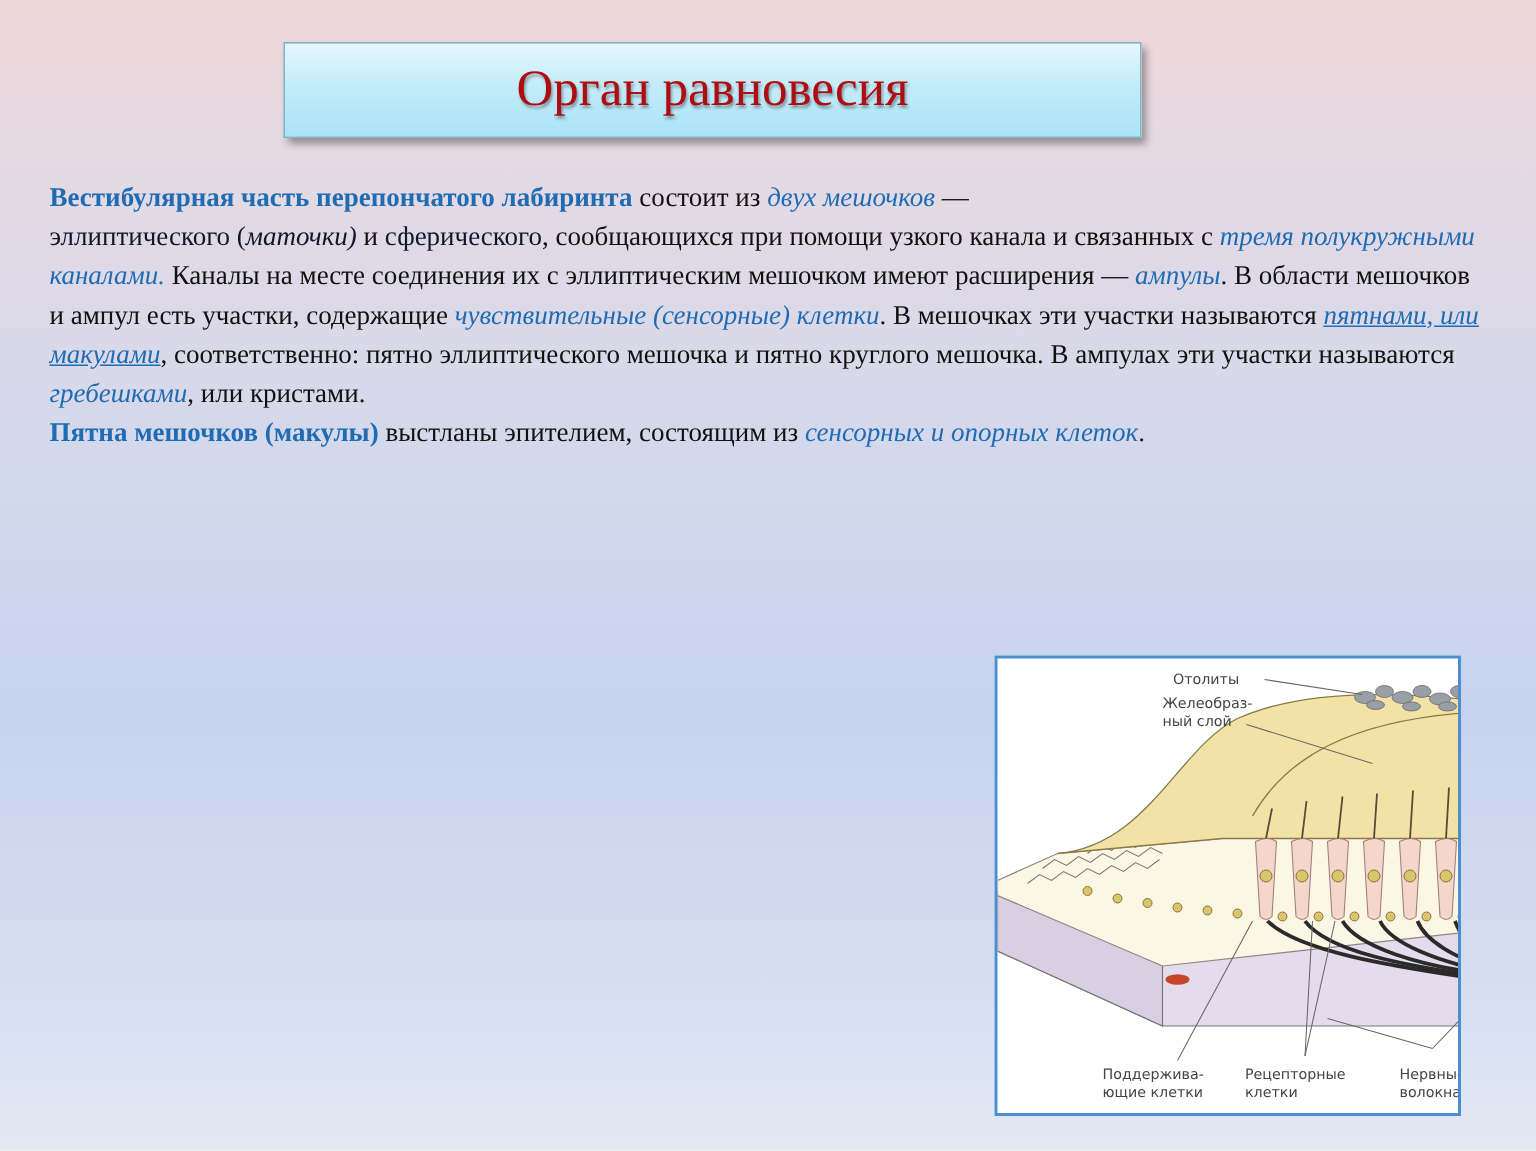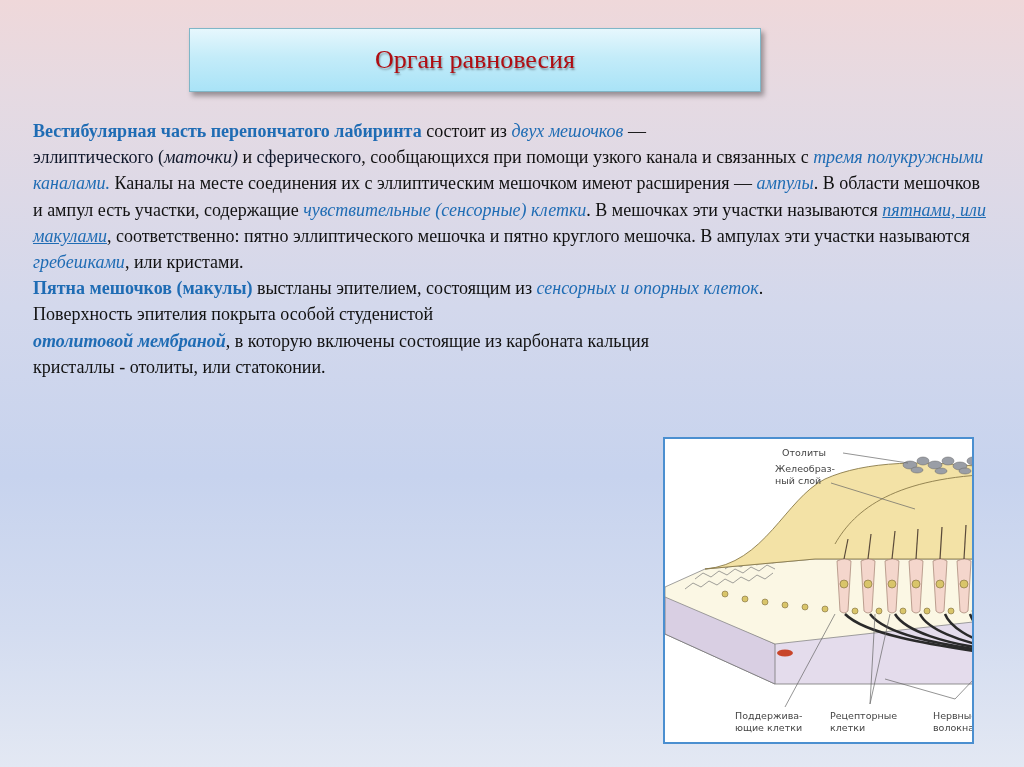--- a/index.html
+++ b/index.html
@@ -9,21 +9,21 @@
       font-family: "Liberation Serif", "DejaVu Serif", serif;
     }
     .title-box {
       position:absolute; left:189px; top:28px; width:570px; height:62px;
       background: linear-gradient(180deg, #e6f7fd 0%, #c4ecf9 45%, #a9e3f7 100%);
       border:1px solid #7fb6c7;
       box-shadow: 3px 4px 5px rgba(0,0,0,0.35);
       display:flex; align-items:center; justify-content:center;
     }
     .title-box h1 {
-      margin:0; font-weight:normal; font-size:26px; color:#b00d12;
+      margin:0; font-weight:normal; font-size:34px; color:#b00d12;
       text-shadow: 1px 2px 2px rgba(0,0,0,0.35);
       font-family: "Liberation Serif", "DejaVu Serif", serif;
     }
     .body-text {
       position:absolute; left:33px; top:118px; width:960px;
       font-size:18px; line-height:26.2px; color:#111;
     }
     .body-text p { margin:0; }
     .b { font-weight:bold; }
     .blue { color:#1f6cb4; }
@@ -47,23 +47,20 @@
 </div>
 
 <div class="body-text">
   <p>
     <span class="b blue">Вестибулярная часть перепончатого лабиринта</span><span> состоит из </span><span class="it blue">двух мешочков</span><span> — </span><br><span class="red">эллиптического (</span><span class="it red">маточки)</span><span> и </span><span class="red">сферического</span><span>, сообщающихся при помощи узкого канала и связанных с </span><span class="it blue">тремя полукружными каналами.</span><span> Каналы на месте соединения их с эллиптическим мешочком имеют расширения — </span><span class="it blue">ампулы</span><span>. В области мешочков и ампул есть участки, содержащие </span><span class="it blue">чувствительные (сенсорные) клетки</span><span>. В мешочках эти участки называются </span><span class="it blue ul">пятнами, или макулами</span><span>, соответственно: пятно эллиптического мешочка и пятно круглого мешочка. В ампулах эти участки называются </span><span class="it blue">гребешками</span><span>, или кристами.</span>
   </p>
   <p>
     <span class="b blue">Пятна мешочков (макулы)</span><span> выстланы эпителием, состоящим из </span><span class="it blue">сенсорных и опорных клеток</span><span>.</span>
   </p>
   <div class="narrow">
-    <p>
-      <span>Поверхность эпителия покрыта особой студенистой </span><br><span class="b it blue">отолитовой мембраной</span><span>, в которую включены состоящие из карбоната кальция кристаллы - отолиты, или статоконии.</span>
-    </p>
   </div>
 </div>
 
 <div class="figure">
   <svg width="335" height="303" viewBox="0 0 335 303">
 
     <polygon points="0,155 40,150 335,150 335,245 110,245 0,195" fill="#e4dcec" stroke="#777" stroke-width="0.8"></polygon>
     <polygon points="0,155 110,205 110,245 0,195" fill="#d9cfe3" stroke="#777" stroke-width="0.8"></polygon>
 
     <polygon points="0,148 40,130 150,120 335,120 335,180 110,205 0,158" fill="#fbf7e4" stroke="#888" stroke-width="0.8"></polygon>

